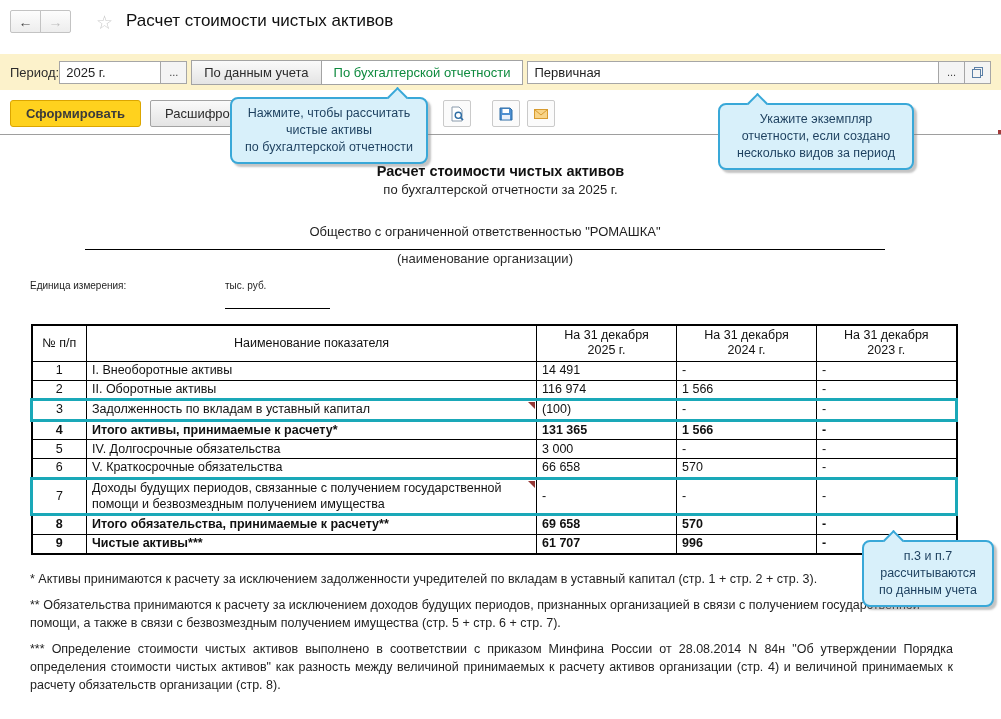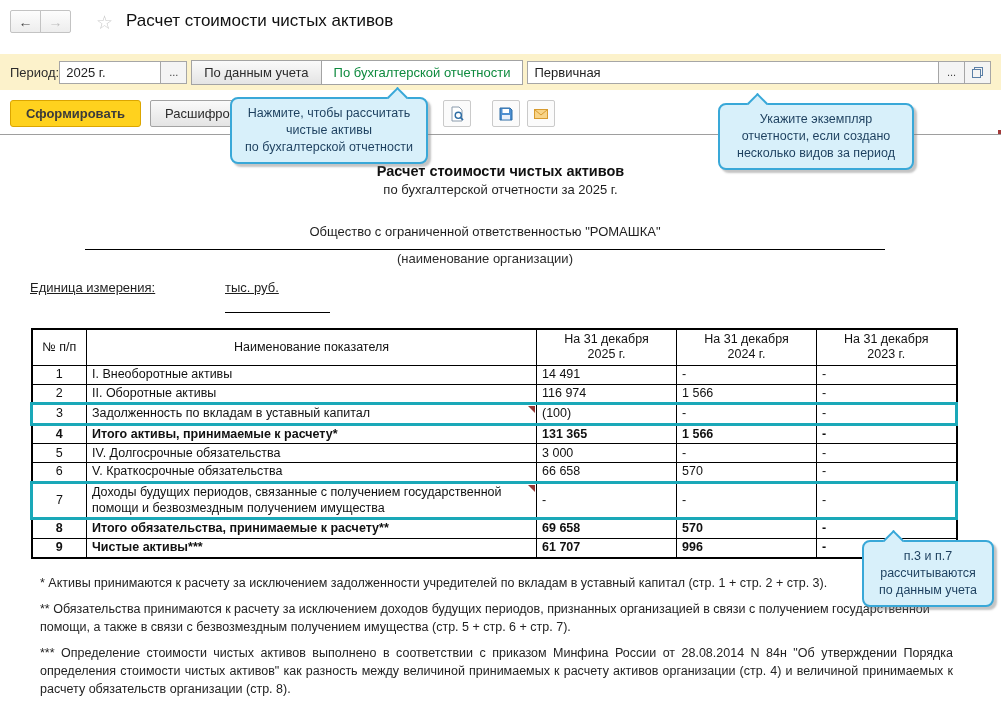--- a/index.html
+++ b/index.html
@@ -49,38 +49,38 @@
   .callout3::before { left:22px; }
 
   .edge-mark { position:absolute; right:0; top:130px; width:3px; height:17px; background:#A33A3A; }
 
   
   .report { position:absolute; top:134px; left:0; width:100%; bottom:0; border-top:1px solid #9E9E9E; background:#fff; }
   .doc-title { padding-top:28px; text-align:center; font-size:14.5px; font-weight:bold; color:#111; }
   .doc-subtitle { margin-top:3px; text-align:center; font-size:13px; color:#1E1E1E; }
   .org-line { margin:27px 116px 0 85px; text-align:center; font-size:13px; color:#1E1E1E; border-bottom:1px solid #000; padding-bottom:10px; }
   .org-caption { margin:1px 116px 0 85px; text-align:center; font-size:13px; color:#2B2B2B; }
-  .unit-row { margin:14px 0 0 30px; display:flex; font-size:13px; color:#1E1E1E;text-decoration:underline; }
+  .unit-row { margin:14px 0 0 30px; display:flex; font-size:10px; color:#1E1E1E; }
   .unit-label { width:195px; }
   .unit-value { width:105px; border-bottom:1px solid #000; padding-bottom:17px; }
 
   table.na { margin:15px 0 0 30px; width:925px; border-collapse:collapse; table-layout:fixed; border:2px solid #000; }
   table.na th, table.na td { border:1px solid #000; font-size:12.5px; color:#111; }
   table.na th { font-weight:normal; text-align:center; vertical-align:middle; height:36px; line-height:1.2; white-space:pre-line; padding:1px 3px; }
   table.na td { padding:1px 5px; height:19px; line-height:1.25; vertical-align:middle; }
   td.num { text-align:center; }
   td.name { text-align:left; position:relative; }
   td.val { text-align:left; }
   tr.bold td { font-weight:bold; }
   tr.hl > td { border-top:3px solid #1AA8B8; border-bottom:3px solid #1AA8B8; }
   tr.hl > td:first-child { border-left:3px solid #1AA8B8; }
   tr.hl > td:last-child { border-right:3px solid #1AA8B8; }
   .note-marker { position:absolute; top:1px; right:1px; width:0; height:0; border-top:7px solid #943634; border-left:7px solid transparent; }
 
-  .fn { margin:8px 48px 0 40px; font-size:12.5px; line-height:1.45; color:#222; }
+  .fn { margin:8px 48px 0 30px; font-size:12.5px; line-height:1.45; color:#222; }
   .fn.first { margin-top:15px; }
   .fn.justify { text-align:justify; }
 
   .signature { margin:24px 30px 0; display:flex; }
   .sig-role { font-weight:bold; font-size:14.5px; color:#111; width:165px; padding-top:5px; }
   .sig-block { }
   .sig-sign { width:135px; }
   .sig-line { height:21px; border-bottom:1px solid #000; font-size:13px; color:#1E1E1E; padding-left:4px; }
   .sig-caption { font-size:10.5px; text-align:center; padding-top:2px; color:#2B2B2B; }
   .sig-name { width:345px; margin-left:55px; }

